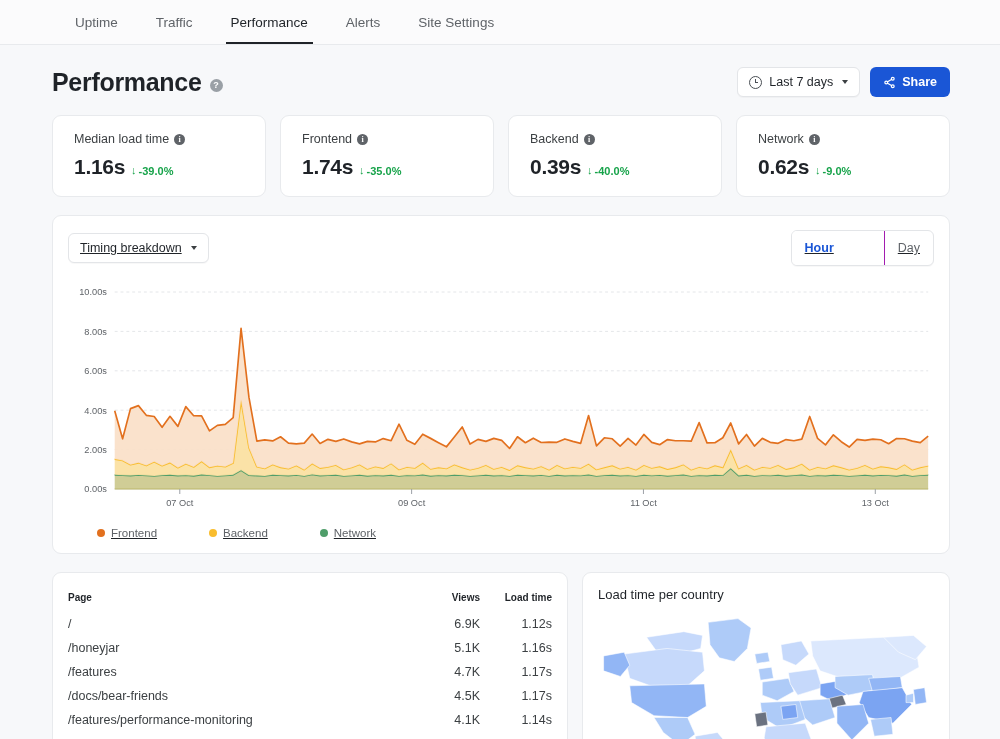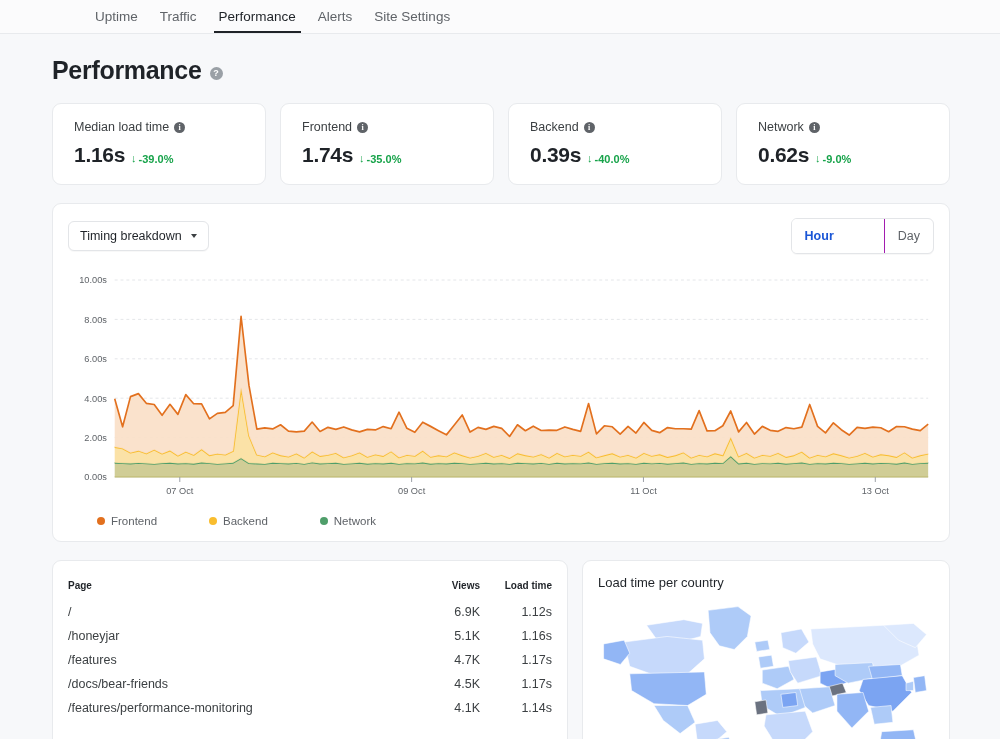--- a/index.html
+++ b/index.html
@@ -6,27 +6,27 @@
   html, body {
     width: 1000px; height: 739px;
     background: #f7f8fa;
     font-family: "Liberation Sans", sans-serif;
     color: #1f2328;
     overflow: hidden;
   }
 
   
   .topnav {
-    height: 34px;
+    height: 45px;
     background: #fbfbfc;
     border-bottom: 1px solid #e8eaed;
     display: flex;
     align-items: stretch;
-    padding-left: 84px;
-    gap: 0;
+    padding-left: 64px;
+    gap: 16px;
   }
   .tab {
     display: flex; align-items: center;
     padding: 0 11px;
     font-size: 13.5px;
     color: #5f6368;
     position: relative;
     cursor: pointer;
     white-space: nowrap;
   }
@@ -105,21 +105,21 @@
   .big { font-size: 21px; font-weight: 700; letter-spacing: -0.3px; }
   .delta {
     font-size: 11px; font-weight: 600; color: #17a34a;
     display: flex; align-items: center; gap: 2px;
   }
   .arrow-d { font-size: 11px; line-height: 1; }
 
   
   .panel {
     margin: 18px 50px 0 52px;
-    background: #fff; border: 1px solid #e8eaed; border-radius: 9px;
+    background: #fff; border: 1px solid #e8eaed; border-radius: 9px; text-decoration: underline;
   }
   .panel-bar {
     display: flex; align-items: center; justify-content: space-between;
     padding: 14px 15px 0;
   }
   .sel {
     display: flex; align-items: center; gap: 7px;
     height: 30px; padding: 0 11px;
     background: #fff; border: 1px solid #e3e5e8; border-radius: 6px;
     font-size: 12.5px; cursor: pointer;
@@ -191,20 +191,37 @@
     </div>
   <div class="tab">
       <span>Site Settings</span>
     </div>
 </div>
 
 <div class="page-head">
   <div class="title-wrap">
     <h1>Performance</h1>
     <div class="q-icon">?</div>
+  </div>
+  <div class="head-actions">
+    <div class="btn-date">
+      <span class="clock"></span>
+      <span>Last 7 days</span>
+      <span class="caret"></span>
+    </div>
+    <button class="btn-share">
+      <svg width="13" height="13" viewBox="0 0 24 24" fill="none" stroke="#fff" stroke-width="2.2" stroke-linecap="round">
+        <circle cx="18" cy="5" r="2.6"></circle>
+          <circle cx="6" cy="12" r="2.6"></circle>
+          <circle cx="18" cy="19" r="2.6"></circle>
+        <line x1="8.4" y1="10.8" x2="15.6" y2="6.4"></line>
+          <line x1="8.4" y1="13.2" x2="15.6" y2="17.6"></line>
+      </svg>
+      <span>Share</span>
+    </button>
   </div>
 </div>
 
 <div class="cards">
   <div class="card">
     <div class="card-label">
       <span>Median load time</span>
       <span class="i-icon">i</span>
     </div>
     <div class="card-val">

